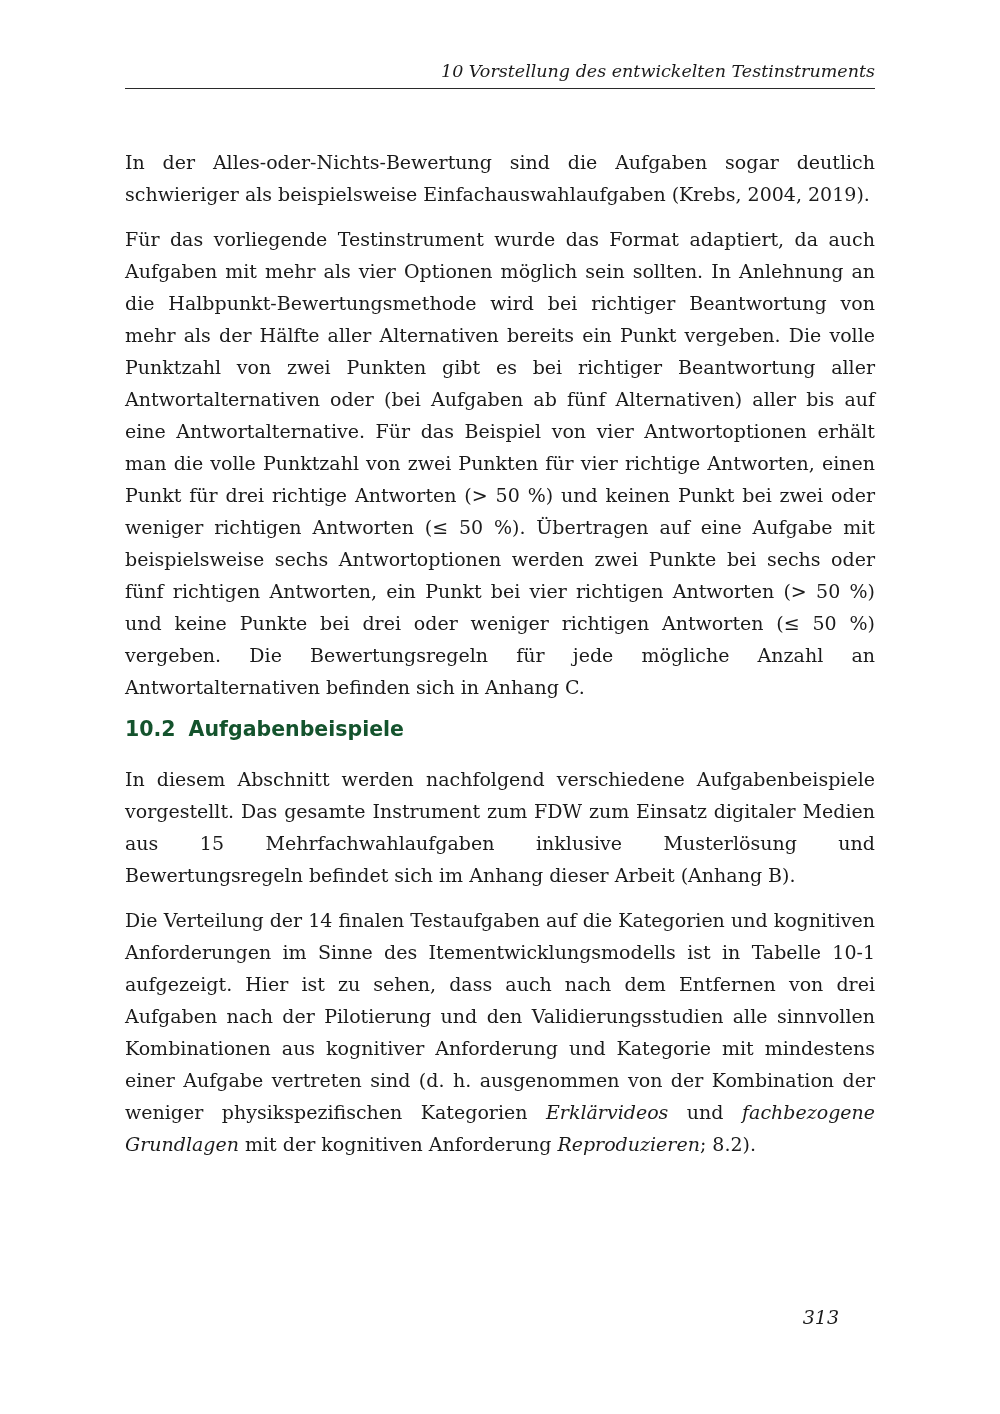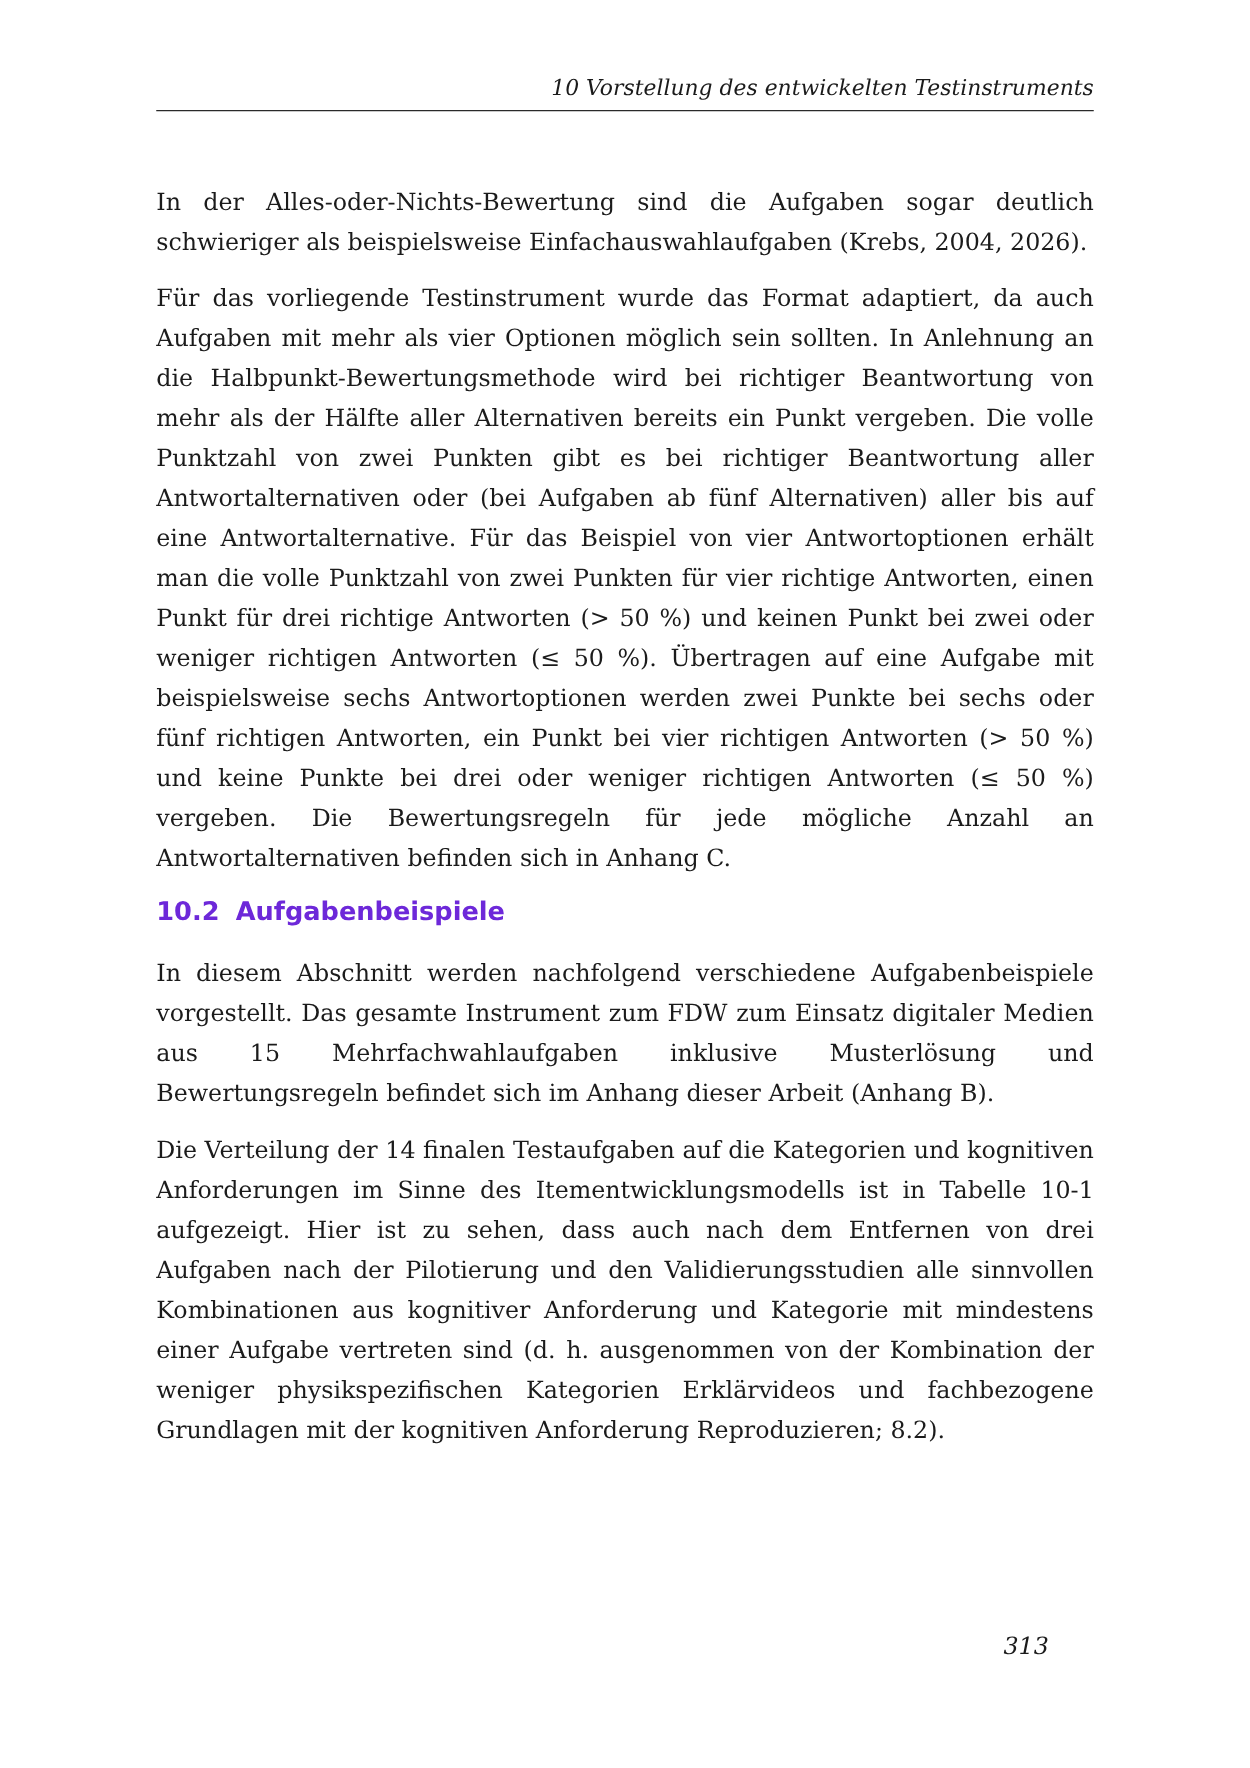--- a/index.html
+++ b/index.html
@@ -47,26 +47,26 @@
     margin-bottom: 13px;
     color: #1b1b1b;
   }
   .section-heading {
     font-family: "DejaVu Sans", "Liberation Sans", sans-serif;
     font-weight: bold;
     font-size: 20.5px;
     line-height: 26px;
     margin-top: 8px;
     margin-bottom: 21px;
-    color: #6d28d9;
+    color: #14532d;
   }
   .section-heading .heading-title {
     margin-left: 13px;
   }
-  .italic { }
+  .italic { font-style: italic; }
   .page-number {
     position: absolute;
     top: 1306px;
     right: 125px;
     font-size: 19px;
     font-style: italic;
     color: #1b1b1b;
   }
 </style>
 </head>
@@ -74,21 +74,21 @@
 
 <div class="page">
 
   <header class="page-header">
     <div class="running-head">10 Vorstellung des entwickelten Testinstruments</div>
     <hr class="head-rule">
   </header>
 
   <main class="content">
 
-    <p>In der Alles-oder-Nichts-Bewertung sind die Aufgaben sogar deutlich schwieriger als beispielsweise Einfachauswahlaufgaben (Krebs, 2004, 2026).</p>
+    <p>In der Alles-oder-Nichts-Bewertung sind die Aufgaben sogar deutlich schwieriger als beispielsweise Einfachauswahlaufgaben (Krebs, 2004, 2019).</p>
 
     <p>Für das vorliegende Testinstrument wurde das Format adaptiert, da auch Aufgaben mit mehr als vier Optionen möglich sein sollten. In Anlehnung an die Halbpunkt-Bewertungsmethode wird bei richtiger Beantwortung von mehr als der Hälfte aller Alternativen bereits ein Punkt vergeben. Die volle Punktzahl von zwei Punkten gibt es bei richtiger Beantwortung aller Antwortalternativen oder (bei Aufgaben ab fünf Alternativen) aller bis auf eine Antwortalternative. Für das Beispiel von vier Antwortoptionen erhält man die volle Punktzahl von zwei Punkten für vier richtige Antworten, einen Punkt für drei richtige Antworten (&gt; 50 %) und keinen Punkt bei zwei oder weniger richtigen Antworten (≤ 50 %). Übertragen auf eine Aufgabe mit beispielsweise sechs Antwortoptionen werden zwei Punkte bei sechs oder fünf richtigen Antworten, ein Punkt bei vier richtigen Antworten (&gt; 50 %) und keine Punkte bei drei oder weniger richtigen Antworten (≤ 50 %) vergeben. Die Bewertungsregeln für jede mögliche Anzahl an Antwortalternativen befinden sich in Anhang C.</p>
 
     <h2 class="section-heading">
       <span class="heading-number">10.2</span><span class="heading-title">Aufgabenbeispiele</span>
     </h2>
 
     <p>In diesem Abschnitt werden nachfolgend verschiedene Aufgabenbeispiele vorgestellt. Das gesamte Instrument zum FDW zum Einsatz digitaler Medien aus 15 Mehrfachwahlaufgaben inklusive Musterlösung und Bewertungsregeln befindet sich im Anhang dieser Arbeit (Anhang B).</p>
 
     <p>

